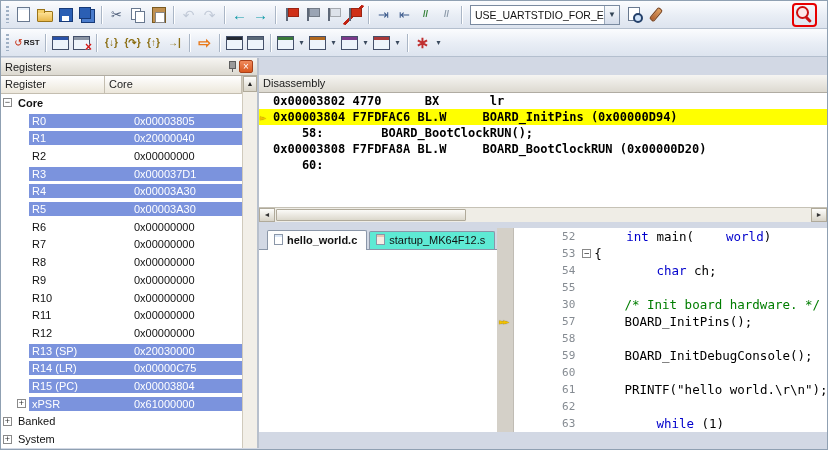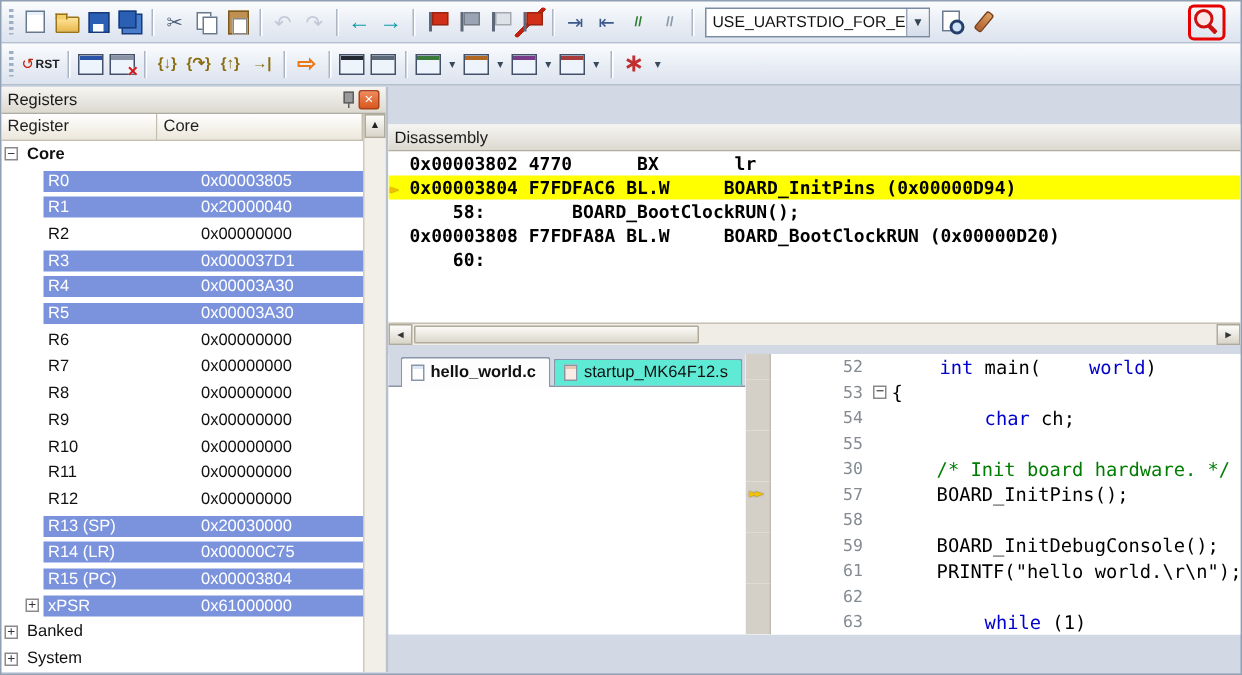--- a/index.html
+++ b/index.html
@@ -487,20 +487,26 @@
               <span class="clf"></span>
             </div>
             <div class="cl">
               <span class="clm"></span>
               <span class="cln">59</span>
               <span class="clf"></span>
               <span class="clc"><span>    BOARD_InitDebugConsole();</span></span>
             </div>
             <div class="cl">
               <span class="clm"></span>
+              <span class="cln">60</span>
+              <span class="clf"></span>
+              <span class="clc"></span>
+            </div>
+            <div class="cl">
+              <span class="clm"></span>
               <span class="cln">61</span>
               <span class="clf"></span>
               <span class="clc"><span>    PRINTF(</span><span class="str">"hello world.\r\n"</span><span>);</span></span>
             </div>
             <div class="cl">
               <span class="clm"></span>
               <span class="cln">62</span>
               <span class="clf"></span>
               <span class="clc"></span>
             </div>

